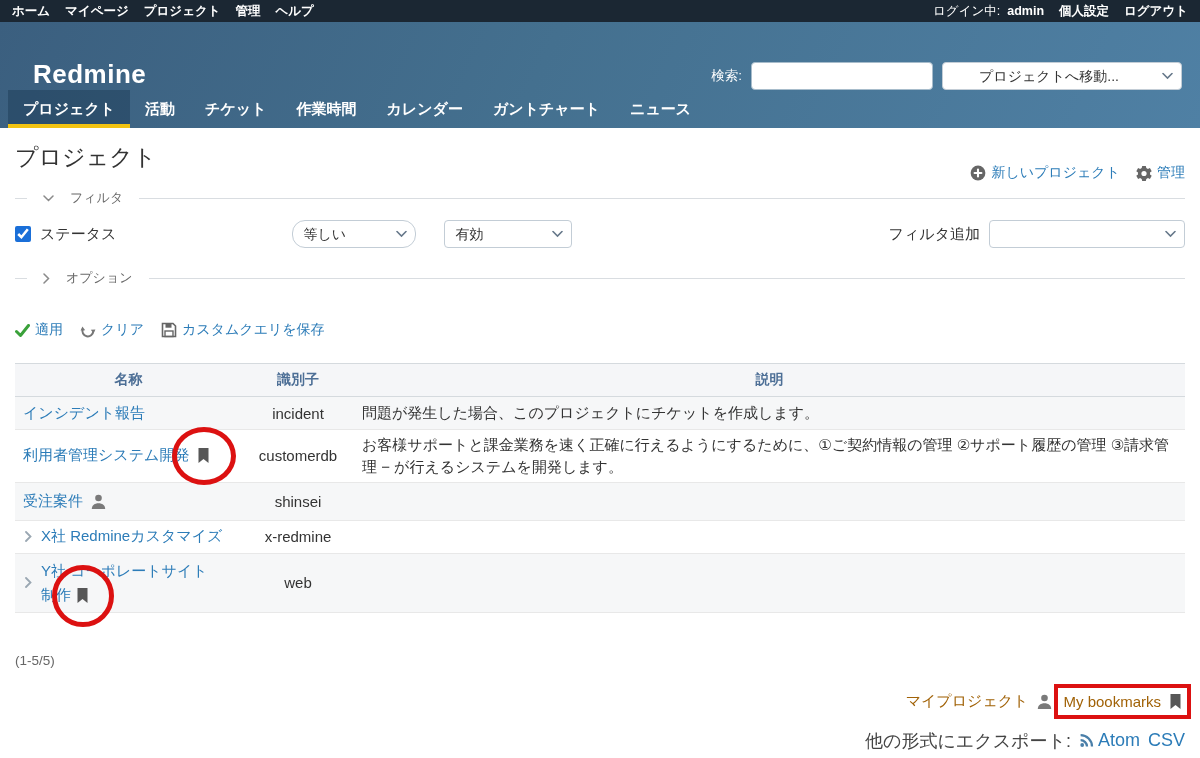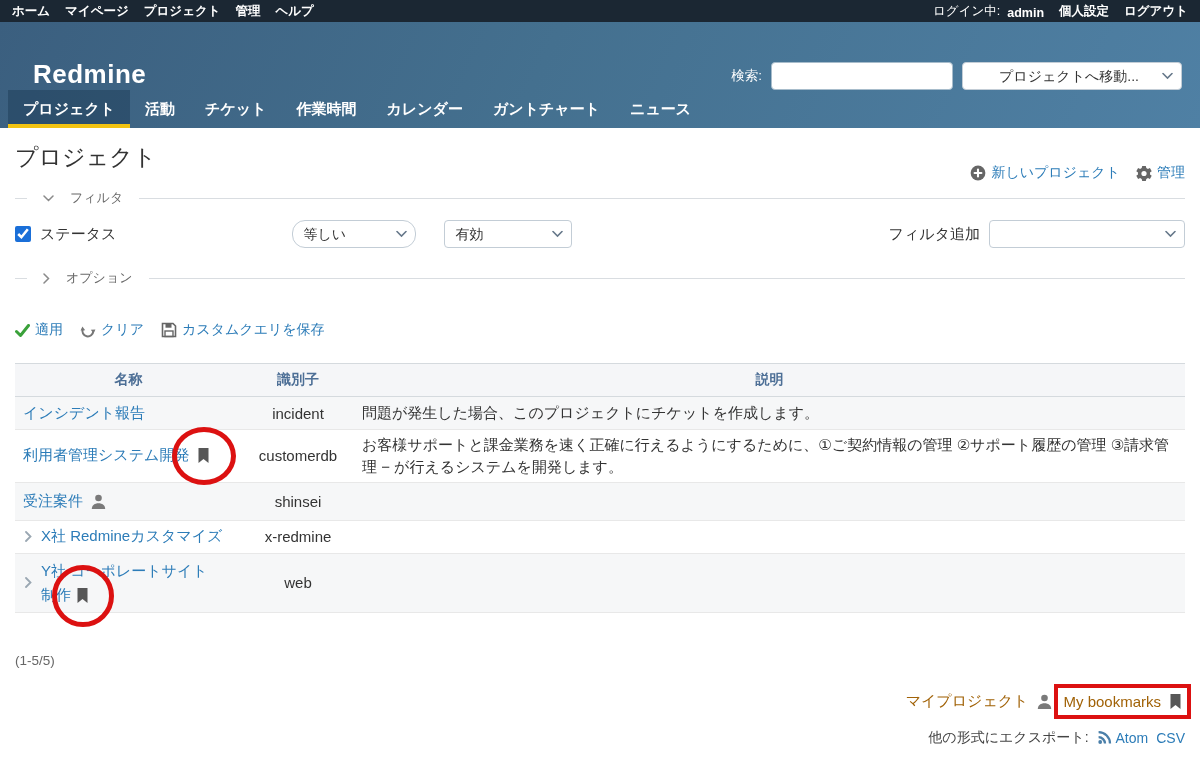--- a/index.html
+++ b/index.html
@@ -8,39 +8,39 @@
     font-family:"Liberation Sans","DejaVu Sans",sans-serif;
     font-size:15px;color:#333;background:#fff;
   }
   a{text-decoration:none;cursor:pointer;}
   .link{color:#2c7cb8;}
   svg{display:block;}
 
   
   .topbar{height:22px;background:#1b2733;display:flex;justify-content:space-between;
     align-items:center;padding:0 12px;color:#fff;font-size:12.5px;font-weight:bold;}
-  .topbar .grp{display:flex;align-items:flex-end;gap:15px;}
+  .topbar .grp{display:flex;align-items:center;gap:15px;}
   .topbar .plain{font-weight:normal;}
   .topbar a{color:#fff;}
 
   
   .banner{background:linear-gradient(115deg,#3b5f7f 0%,#44708f 45%,#4f80a4 100%);}
   .header-row{height:68px;display:flex;align-items:flex-end;justify-content:space-between;
     padding:0 18px 0 33px;}
   .logo{font-size:26px;font-weight:bold;color:#fff;letter-spacing:.5px;}
   .search-area{display:flex;align-items:center;gap:9px;margin-top:-10px;}
   .search-label{color:#fff;font-size:13.5px;}
   .search-input{width:168px;height:26px;border:1px solid #a7bccb;border-radius:4px;
     padding:0 6px;font-size:13px;outline:none;}
   .selwrap{position:relative;display:inline-block;}
   .selwrap select{appearance:none;-webkit-appearance:none;-moz-appearance:none;
     height:28px;border:1px solid #c3cdd6;border-radius:4px;background:#fff;color:#333;
     font-size:14px;padding:0 28px 0 10px;font-family:inherit;}
   .selwrap .chev{position:absolute;right:9px;top:50%;transform:translateY(-50%);pointer-events:none;}
-  .jump select{width:220px;padding-left:36px;}
+  .jump select{width:240px;padding-left:36px;}
 
   .tabs-row{display:flex;align-items:stretch;height:38px;padding:0 8px;}
   .tab{display:flex;align-items:center;padding:4px 15px 0 15px;color:#fff;font-weight:bold;
     font-size:15px;border-bottom:4px solid transparent;cursor:pointer;}
   .tab.active{background:rgba(10,35,58,.30);border-bottom-color:#f2c311;}
 
   
   #content{padding:0 15px;position:relative;}
   .contextual{float:right;margin-top:22px;display:flex;align-items:center;gap:16px;font-size:14px;}
   .ctx-item{display:inline-flex;align-items:center;gap:5px;}
@@ -77,21 +77,21 @@
   .wrapbox{max-width:178px;line-height:1.6;}
   .wrapbox .bm-wrap{vertical-align:middle;}
   tr.r1{height:33px;} tr.r2{height:49px;} tr.r3{height:38px;} tr.r4{height:33px;} tr.r5{height:59px;}
 
   .pagination{margin-top:40px;color:#666;font-size:13.5px;}
 
   .footer-right{margin-top:24px;display:flex;justify-content:flex-end;align-items:center;
     gap:8px;font-size:15px;}
   .footer-right a{color:#a16207;}
   .export-row{margin-top:18px;display:flex;justify-content:flex-end;align-items:center;
-    gap:8px;font-size:14px;color:#444;}
+    gap:8px;font-size:18px;color:#444;}
   .export-row .link{display:inline-flex;align-items:center;gap:4px;}
 
   
   .bm-wrap{position:relative;display:inline-flex;}
   .ann-circle{position:absolute;left:50%;top:50%;transform:translate(-50%,-50%);
     width:54px;height:48px;border:5px solid #dc1111;border-radius:50%;pointer-events:none;}
   .ann-circle.big{width:52px;height:52px;}
   .mybm-wrap{position:relative;display:inline-flex;align-items:center;gap:7px;padding:0 2px;}
   .ann-rect{position:absolute;left:-7px;right:-6px;top:-9px;bottom:-9px;
     border:4px solid #dc1111;pointer-events:none;}

